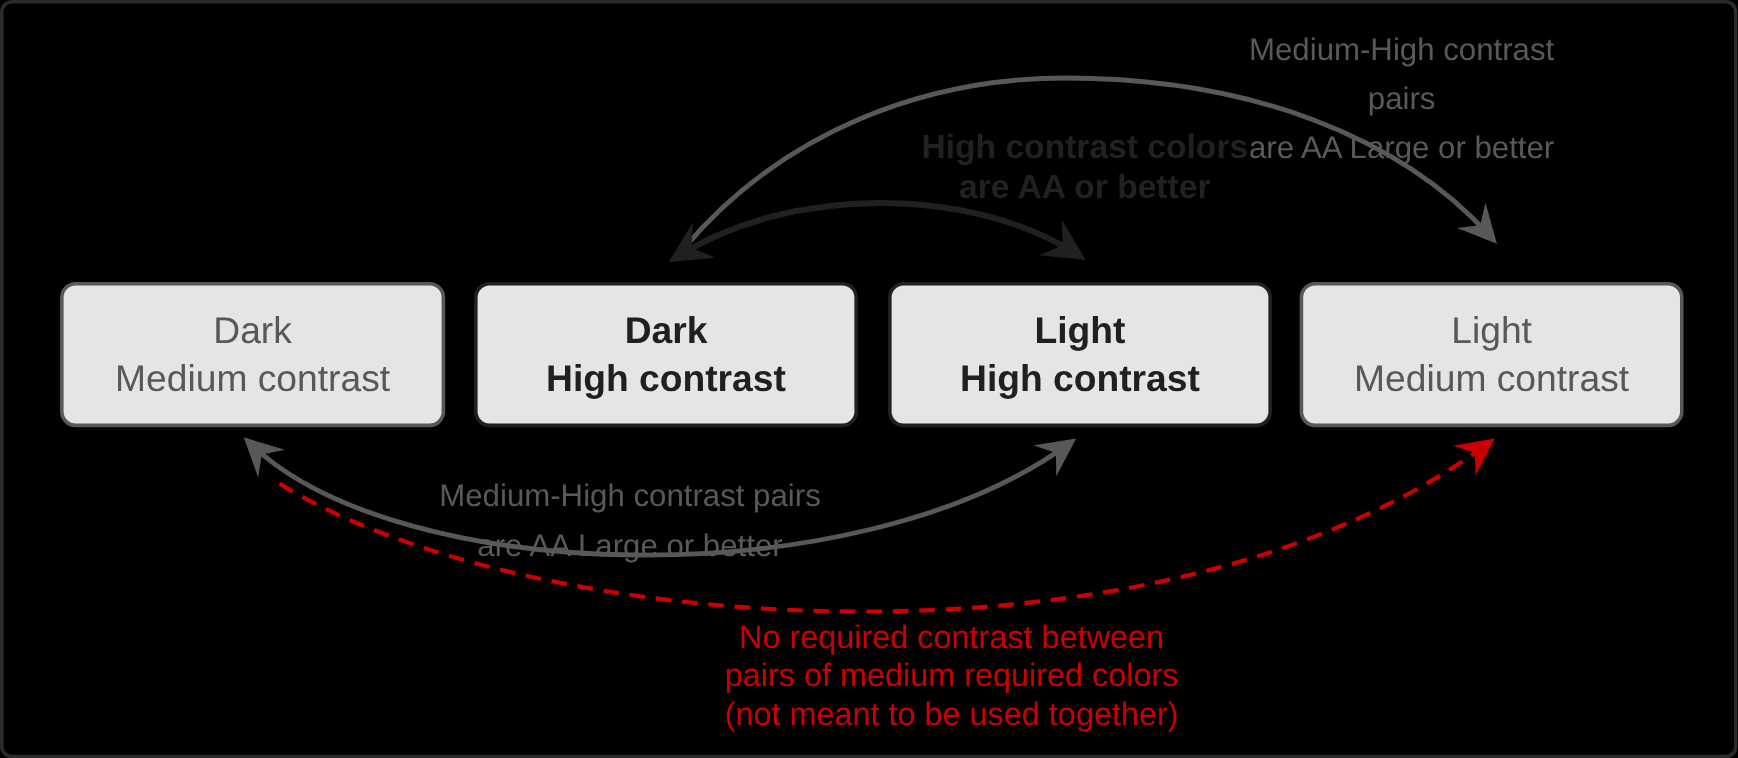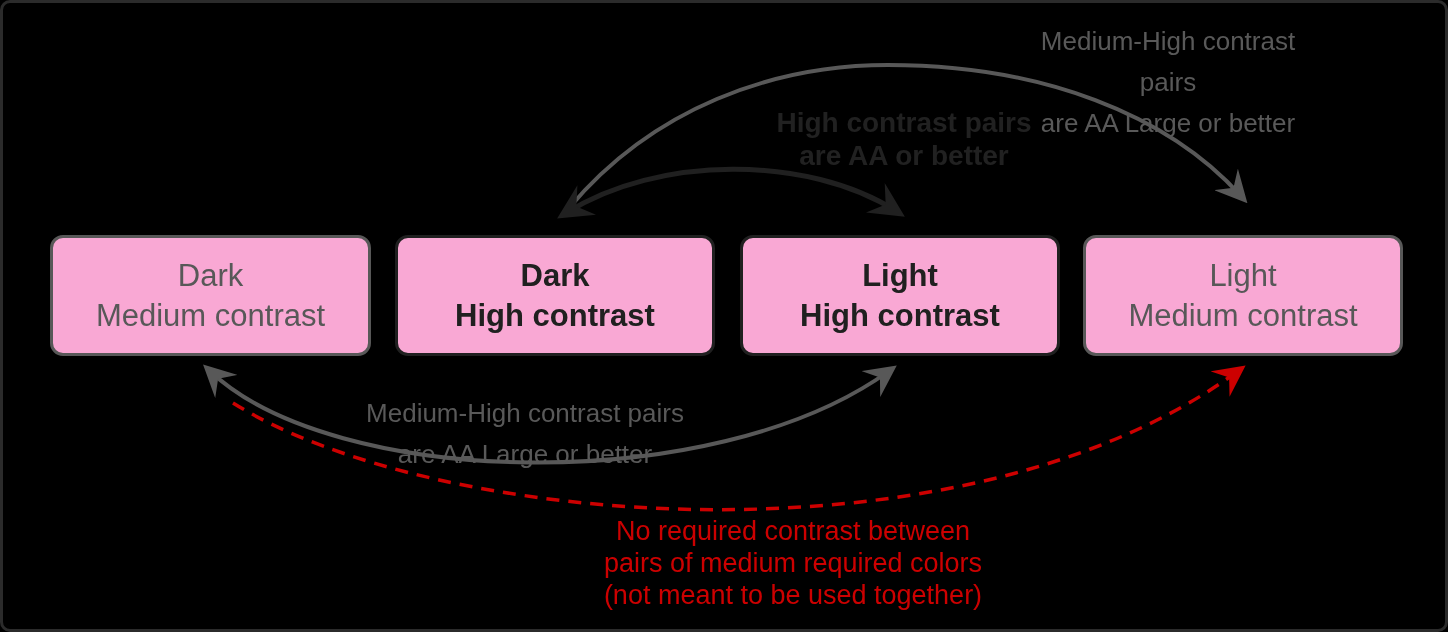--- a/index.html
+++ b/index.html
@@ -29,21 +29,21 @@
     height: 121px;
     box-sizing: border-box;
     border-radius: 13px;
     display: flex;
     flex-direction: column;
     align-items: center;
     justify-content: center;
     font-size: 31px;
     line-height: 40px;
     text-align: center;
-    background: #f9a8d4;
+    background: #e5e5e5;
   }
   .box.medium {
     border: 3px solid #585858;
     color: #585858;
     font-weight: 400;
   }
   .box.high {
     border: 3px solid #202020;
     color: #202020;
     font-weight: 700;
@@ -120,21 +120,21 @@
   </div>
 
   <div class="box medium" style="left:1080px; width:320px;">
     <span>Light</span>
     <span>Medium contrast</span>
   </div>
 
   <div id="label-top-right" class="lbl gray">Medium-High contrast pairs
 are AA Large or better</div>
 
-  <div id="label-middle" class="lbl dark">High contrast pairs
+  <div id="label-middle" class="lbl dark">High contrast colors
 are AA or better</div>
 
   <div id="label-bottom" class="lbl gray">Medium-High contrast pairs
 are AA Large or better</div>
 
   <div id="label-red" class="lbl red">No required contrast between
 pairs of medium required colors
 (not meant to be used together)</div>
 
 </div>

